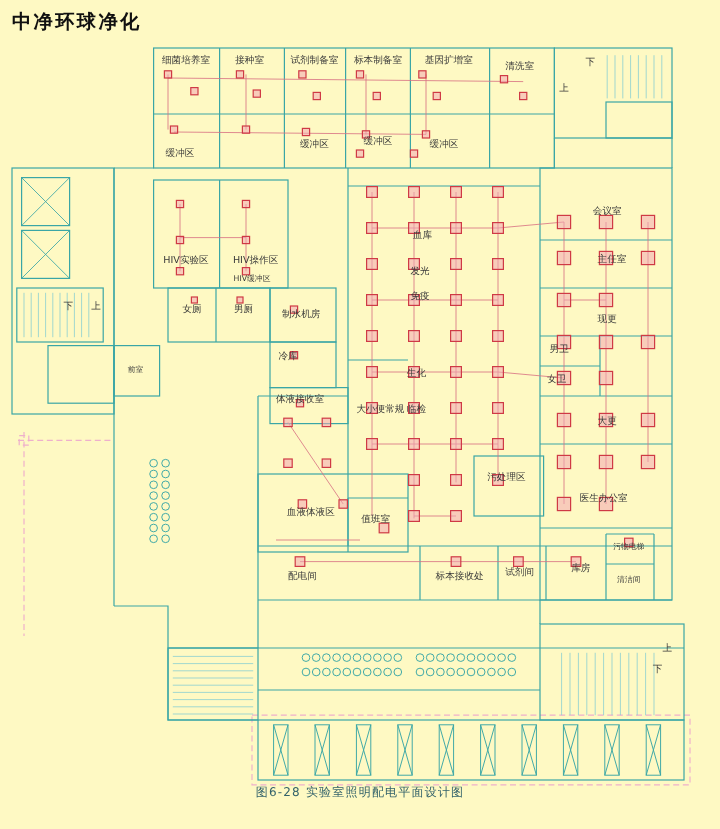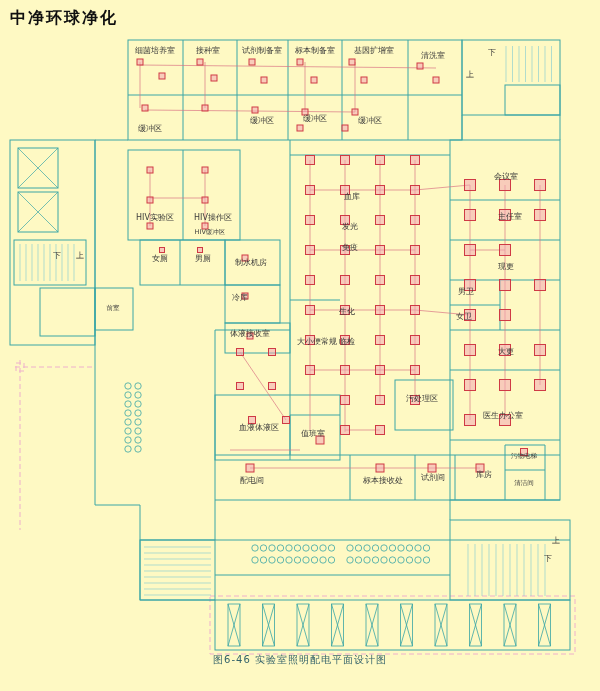--- a/index.html
+++ b/index.html
@@ -423,14 +423,14 @@
         <text x="524" y="483" text-anchor="middle" class="room-label sm">清洁间</text>
         <text x="492" y="52" text-anchor="middle" class="room-label">下</text>
         <text x="470" y="74" text-anchor="middle" class="room-label">上</text>
         <text x="57" y="255" text-anchor="middle" class="room-label">下</text>
         <text x="80" y="255" text-anchor="middle" class="room-label">上</text>
         <text x="556" y="540" text-anchor="middle" class="room-label">上</text>
         <text x="548" y="558" text-anchor="middle" class="room-label">下</text>
       </g>
   </svg>
 
-  <div class="caption">图6-46  实验室照明配电平面设计图</div>
+  <div class="caption">图6-28  实验室照明配电平面设计图</div>
 </div>
 
 </body></html>

